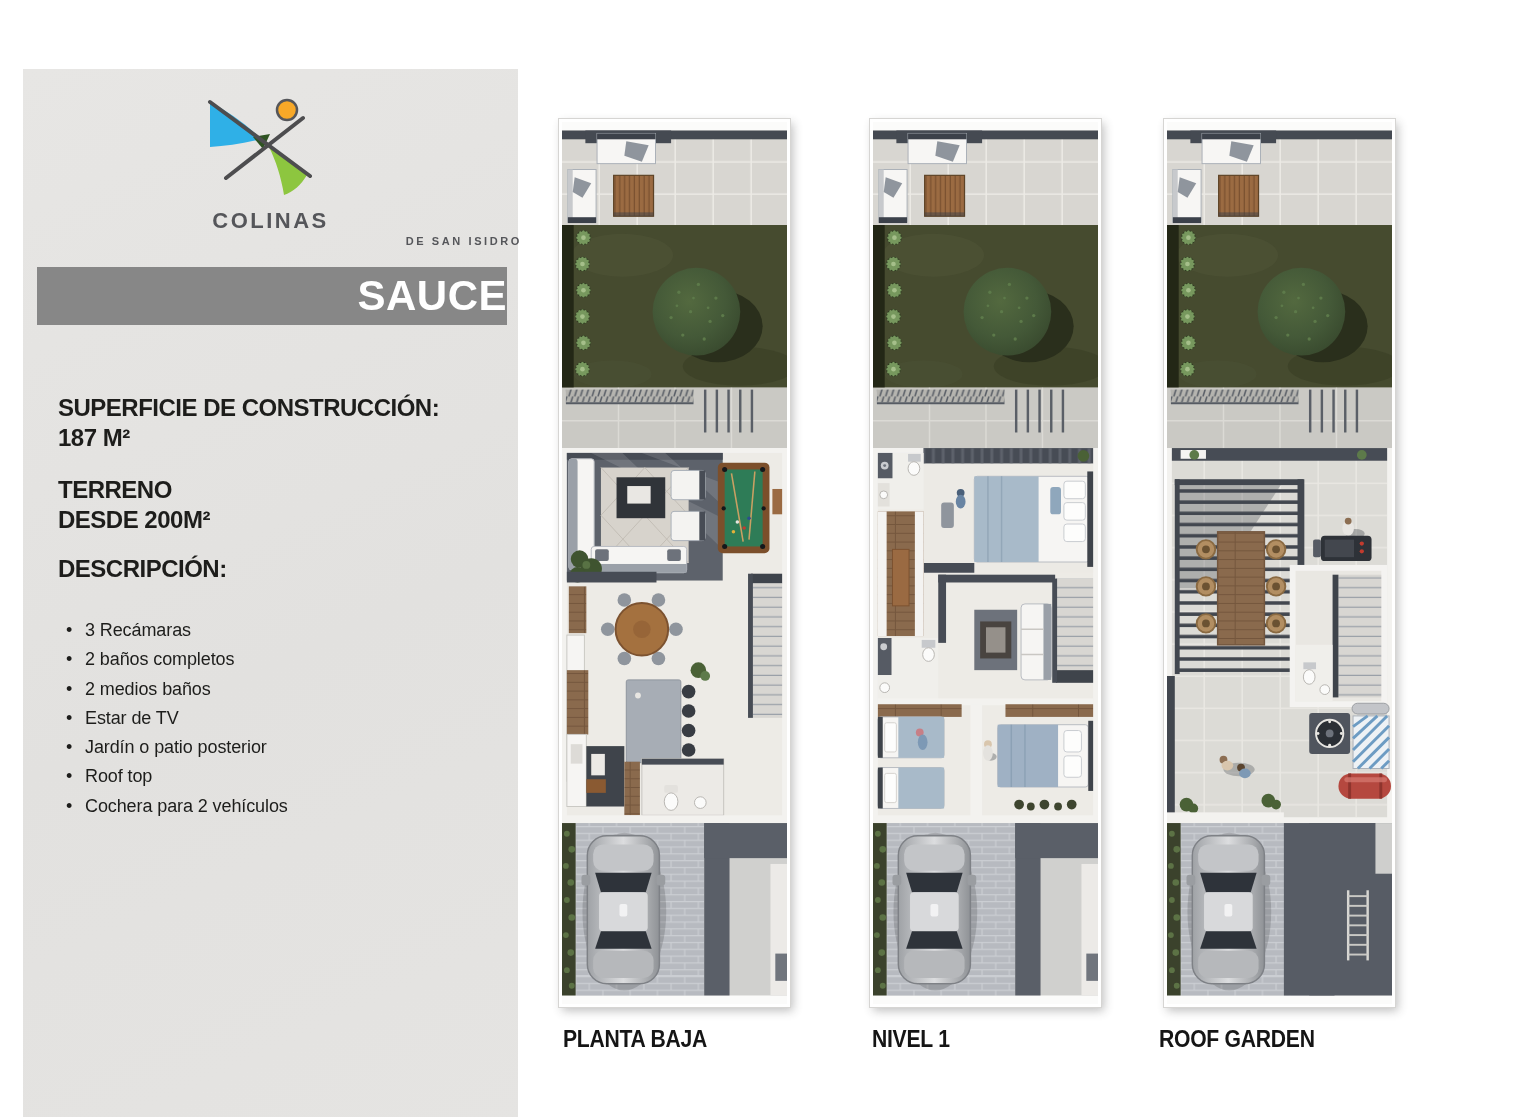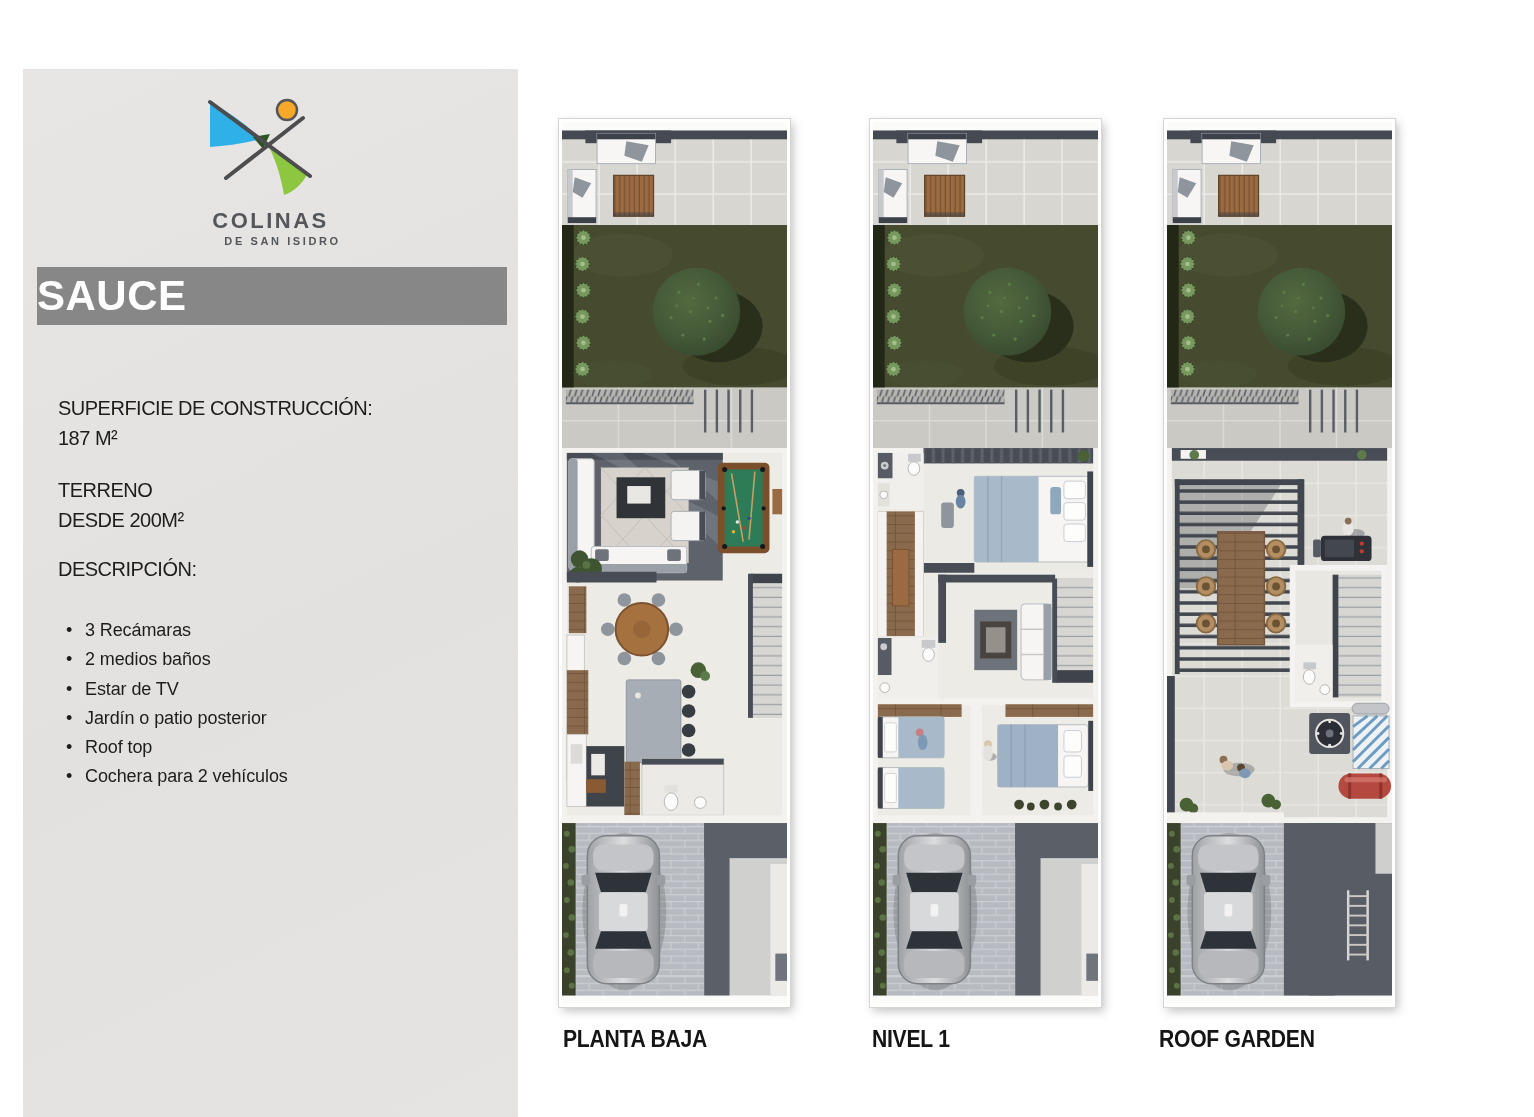--- a/index.html
+++ b/index.html
@@ -5,28 +5,28 @@
   *{margin:0;padding:0;box-sizing:border-box}
   html,body{width:1534px;height:1117px}
   body{position:relative;background:#ffffff;font-family:"Liberation Sans",sans-serif;overflow:hidden}
 
   .panel{position:absolute;left:23px;top:69px;width:495px;height:1065px;
          background:linear-gradient(155deg,#e7e6e4 0%,#e2e1df 55%,#e5e4e2 100%)}
 
   .logo-art{position:absolute;left:172px;top:22px;width:140px;height:115px}
   .brand-name{position:absolute;top:139px;left:0;width:100%;text-align:center;
               font-weight:bold;font-size:22px;letter-spacing:2.5px;color:#55565a}
-  .brand-tagline{position:absolute;top:166px;left:12px;width:100%;text-align:center;
+  .brand-tagline{position:absolute;top:166px;left:4px;width:100%;text-align:right;
                  font-weight:bold;font-size:11px;letter-spacing:2.6px;color:#55565a}
 
   .model-banner{position:absolute;left:14px;top:198px;width:470px;height:58px;background:#878787;
-                display:flex;align-items:center;justify-content:flex-start}
+                display:flex;align-items:center;justify-content:flex-end}
   .model-banner span{color:#ffffff;font-weight:bold;font-size:42px;letter-spacing:.5px}
 
-  .spec{position:absolute;left:35px;color:#1d1d1b;font-weight:normal;font-size:20px;
+  .spec{position:absolute;left:35px;color:#1d1d1b;font-weight:bold;font-size:24px;
         line-height:30px;letter-spacing:-.5px}
   .spec-construction{top:324px}
   .spec-land{top:406px}
   .spec-desc{top:485px}
 
   .features{position:absolute;left:41px;top:547px;list-style:none;color:#1d1d1b;
             font-size:18px;line-height:29.3px;letter-spacing:-.1px}
   .features li{position:relative;padding-left:21px}
   .features li::before{content:"\2022";position:absolute;left:2px;top:0}
 
@@ -221,20 +221,21 @@
 
     <div class="spec spec-land">
       <div>TERRENO</div>
       <div>DESDE 200M²</div>
     </div>
 
     <div class="spec spec-desc">DESCRIPCIÓN:</div>
 
     <ul class="features">
       <li>3 Recámaras</li>
+      <li>2 baños completos</li>
       <li>2 medios baños</li>
       <li>Estar de TV</li>
       <li>Jardín o patio posterior</li>
       <li>Roof top</li>
       <li>Cochera para 2 vehículos</li>
     </ul>
   </aside>
 
   <figure class="plan" id="plan-1">
     <svg viewBox="0 0 231 888">

